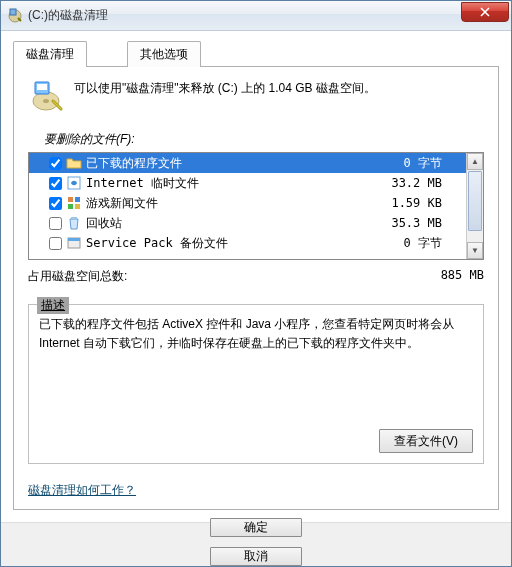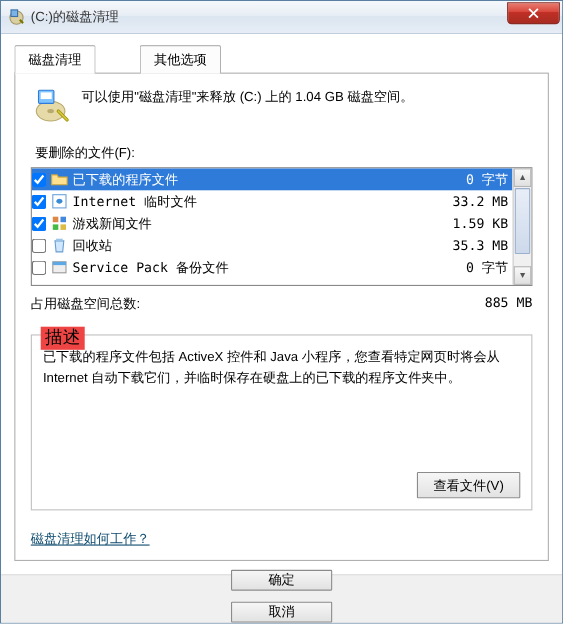--- a/index.html
+++ b/index.html
@@ -104,38 +104,39 @@
   height: 36px;
   margin-right: 10px;
   flex-shrink: 0;
 }
 .intro-text {
   font-size: 12px;
   line-height: 1.5;
   color: #000;
 }
 .list-label {
-  margin: 6px 0 4px 4px;
+  margin: 6px 0 4px 16px;
+  font-style: italic;
 }
 .filelist {
   border: 1px solid #888;
   height: 108px;
   position: relative;
   display: flex;
   background: #fff;
 }
 .filelist-rows {
   flex: 1;
   overflow: hidden;
 }
 .row {
   display: flex;
   align-items: center;
   height: 20px;
-  padding: 0 0;
+  padding: 0 20px;
   gap: 4px;
 }
 .row.selected {
   background: #2f7bd9;
   color: #fff;
 }
 .row input[type=checkbox] {
   width: 13px;
   height: 13px;
 }
@@ -191,23 +192,24 @@
   padding: 10px 10px 10px 10px;
   position: relative;
   margin-bottom: 10px;
   flex: 1;
   display:flex;flex-direction:column;
 }
 .fieldset .legend {
   position: absolute;
   top: -8px;
   left: 8px;
-  background: #ef4444;
+  background: #a3a3a3;
   padding: 0 4px;
-  font-size: 16px;
+  font-size: 12px;
+  text-decoration: underline;
 }
 .desc {
   font-size: 12px;
   line-height: 1.6;
 }
 .viewfiles {
   align-self: flex-end;
   margin-top: auto;
 }
 .button {

